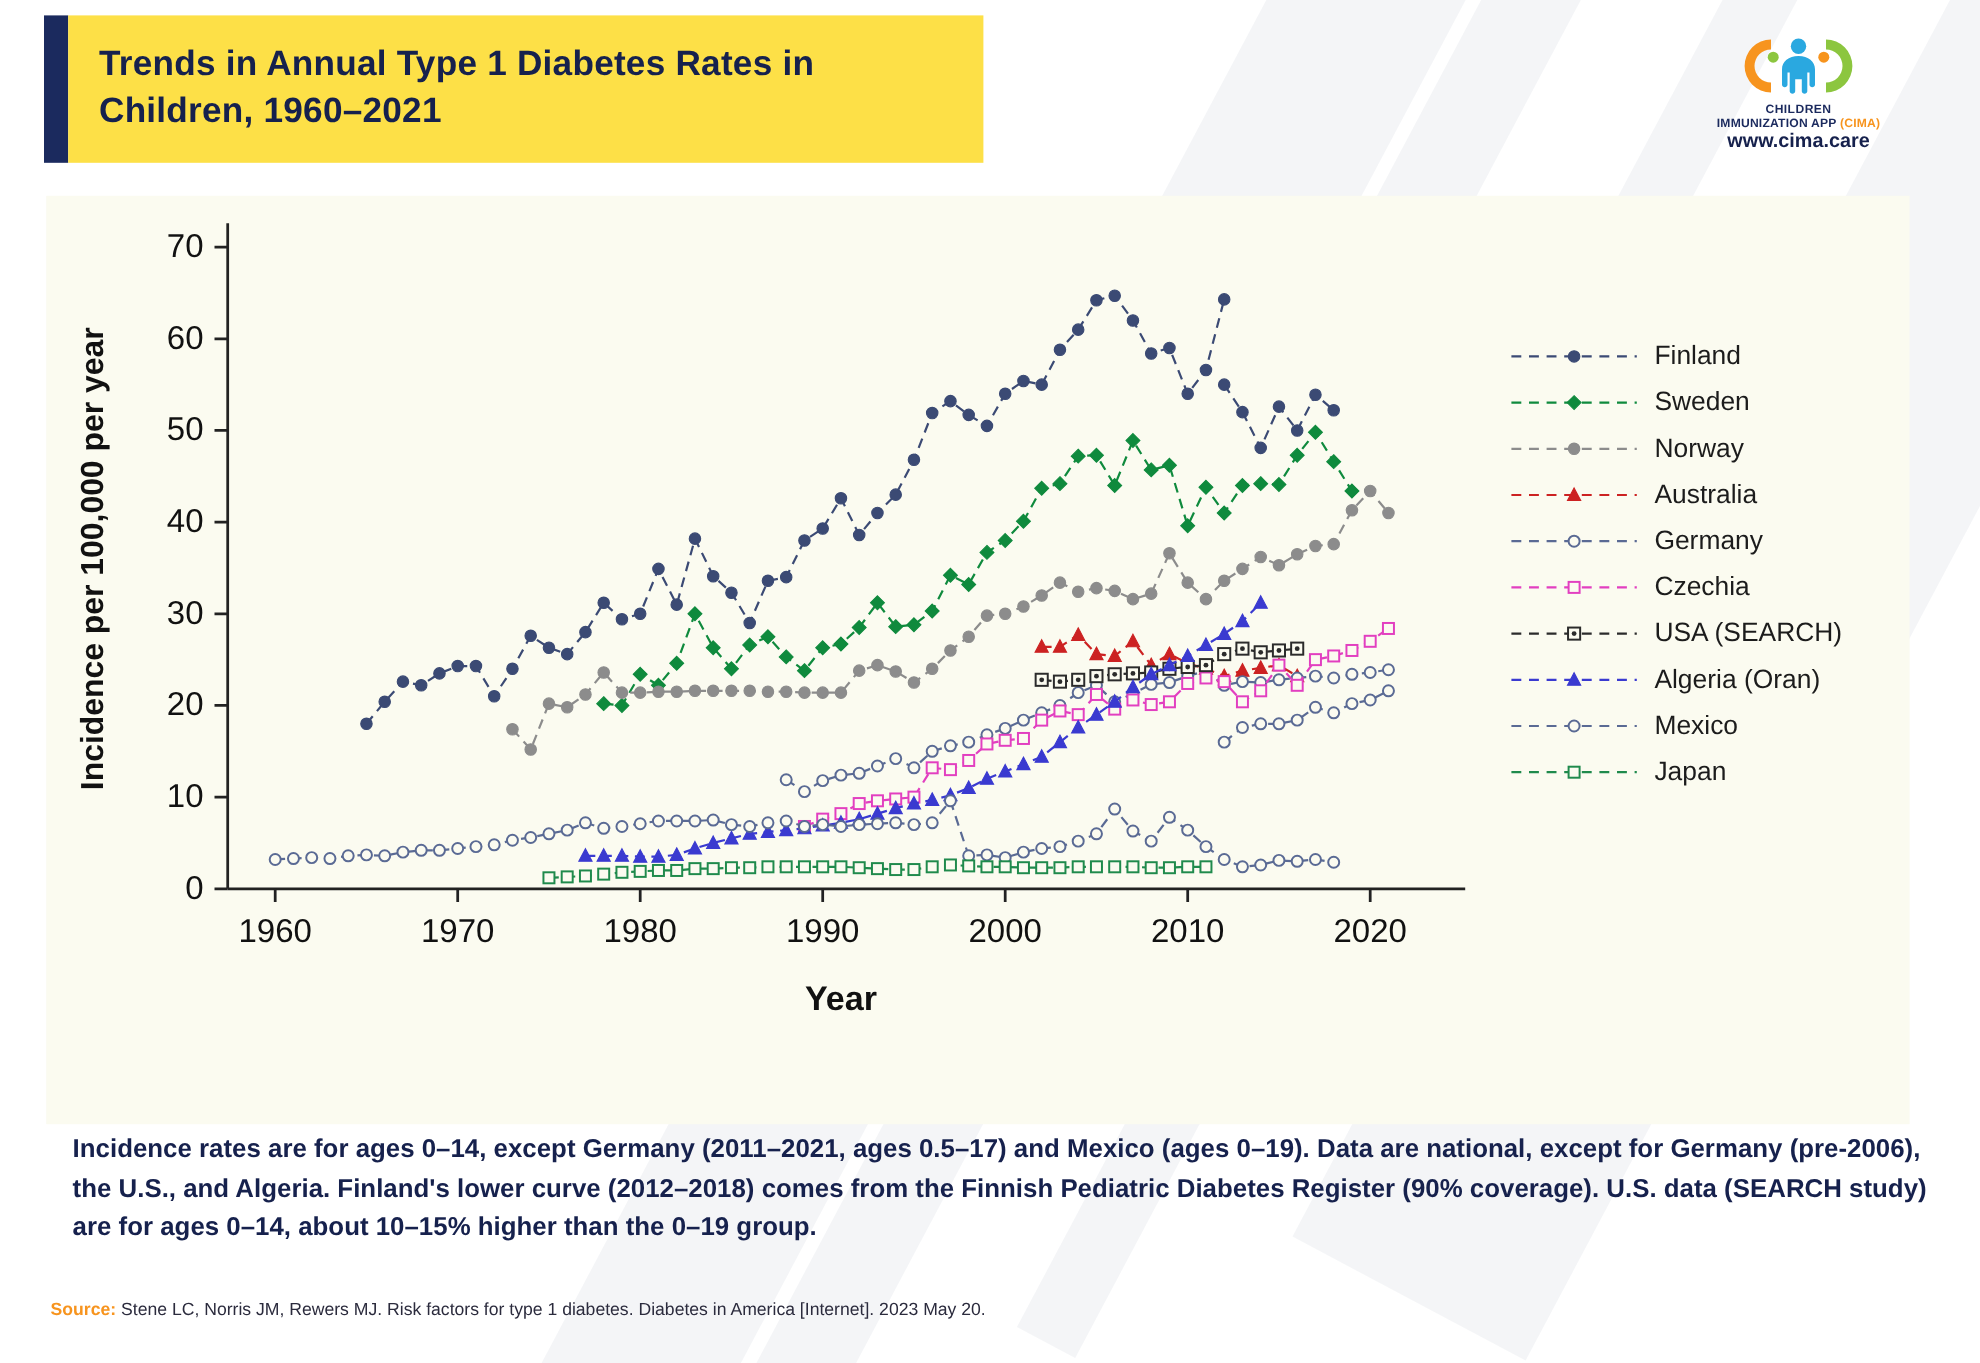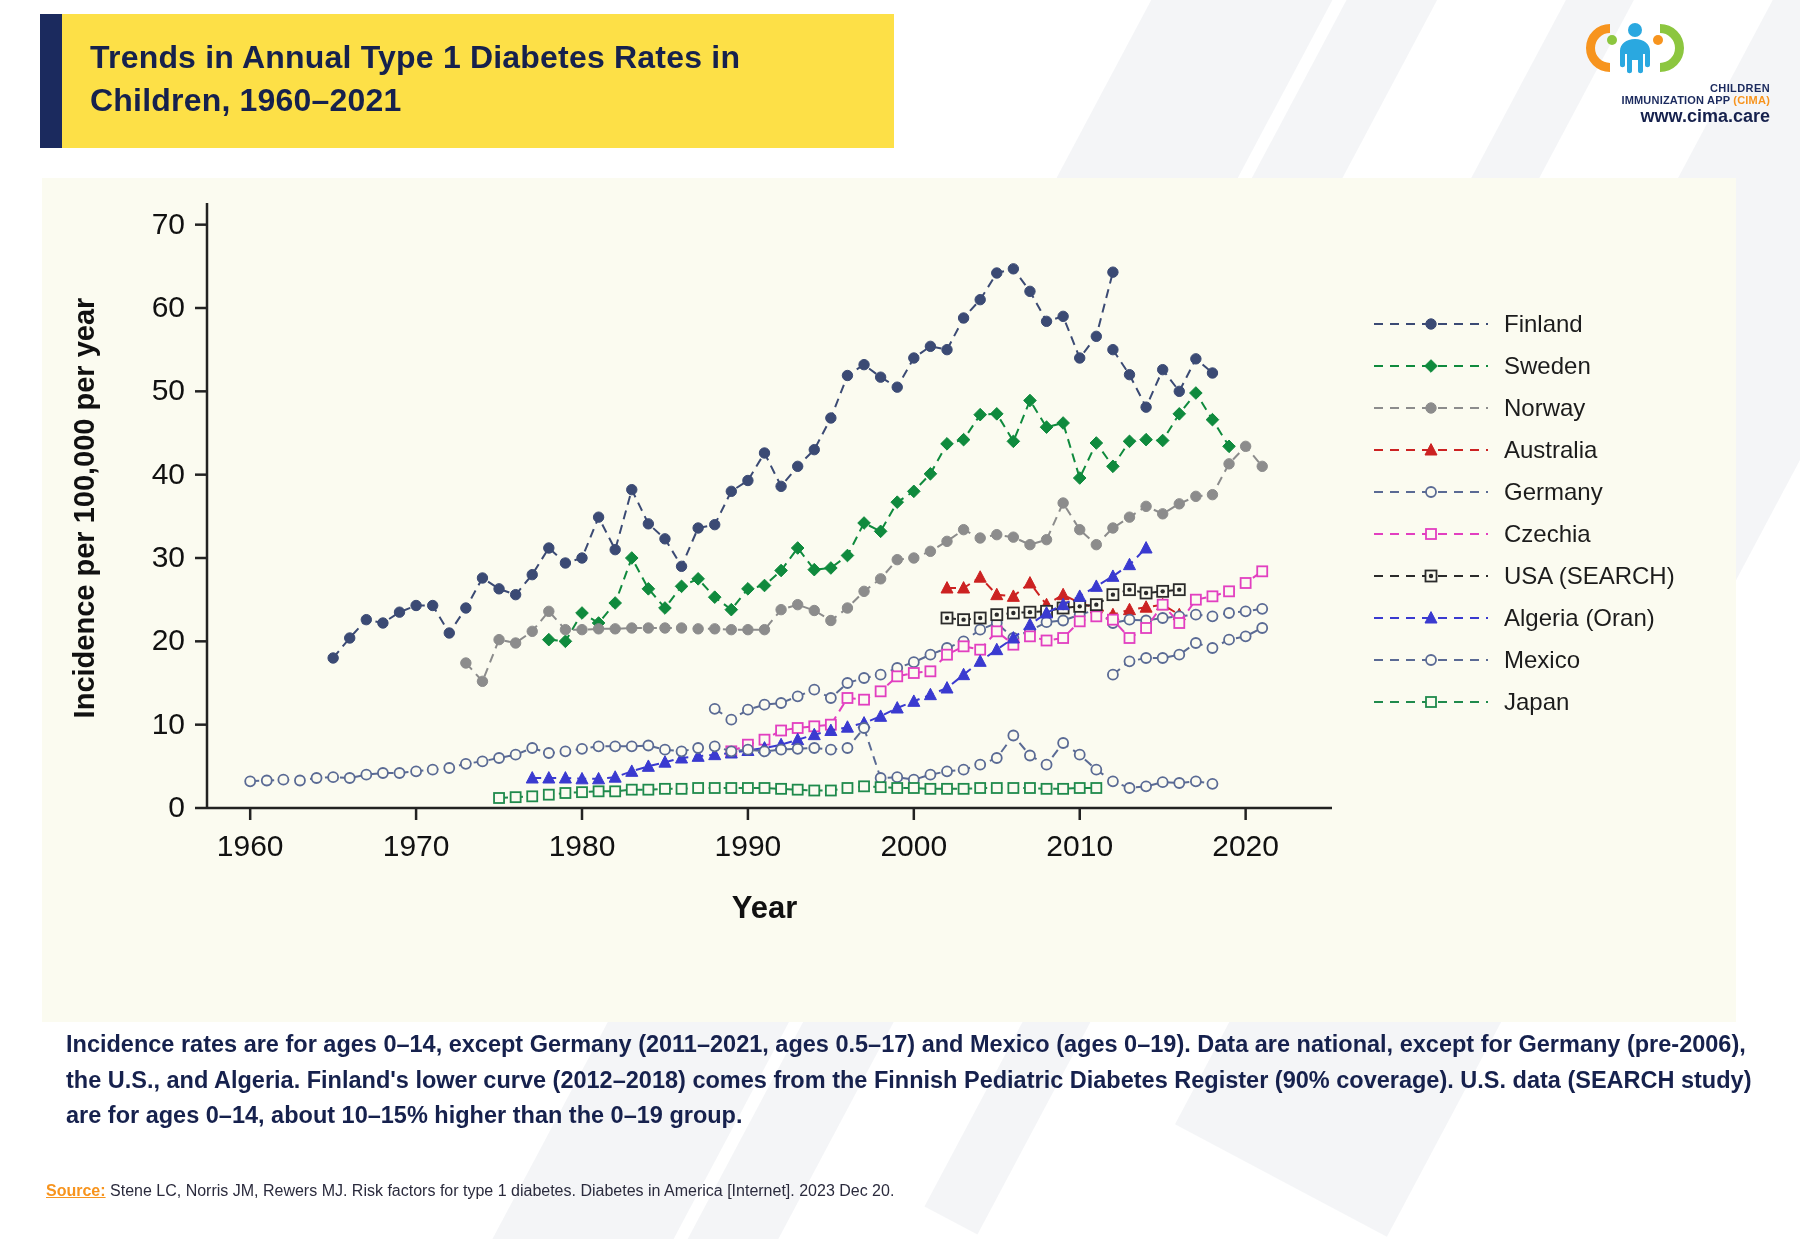--- a/index.html
+++ b/index.html
@@ -24,21 +24,21 @@
   
   .title-wrap { position:absolute; left:40px; top:14px; display:flex; z-index:3; }
   .title-bar-navy { width: 22px; background:#1b2a5e; }
   .title-box {
     background:#fde047; color:#16214d;
     padding: 22px 34px 26px 28px;
     width: 832px;
     font-size: 32px; font-weight: bold; line-height: 1.35;
     letter-spacing: .2px;
   }
-  .logo-area { position:absolute; right:30px; top:18px; width:270px; text-align:right; z-index:3; }
+  .logo-area { position:absolute; right:30px; top:30px; width:270px; text-align:center; z-index:3; }
   .logo-mark { height:58px; display:flex; align-items:center; justify-content:center; gap:4px;}
   .logo-line1 { font-size:11px; font-weight:bold; color:#1b2a5e; letter-spacing:.4px; margin-top:6px;}
   .logo-line2 { font-size:11px; font-weight:bold; color:#1b2a5e; letter-spacing:.2px;}
   .logo-line2 .orange { color:#f7941e; }
   .logo-url { font-size:18px; font-weight:bold; color:#16214d; }
 
   
   .chart-panel {
     position:absolute; left:42px; top:178px; width:1694px; height:844px;
     background:#fbfbf0; z-index:2;
@@ -54,21 +54,21 @@
   
   .caption {
     position:absolute; left:66px; top:1027px; width:1700px;
     font-size:23.5px; line-height:1.52; color:#16214d; font-weight:600;
     z-index:3;
   }
   .source {
     position:absolute; left:46px; top:1182px; width:1700px;
     font-size:16px; color:#2b2b3d; z-index:3;
   }
-  .source .src-lbl { color:#f7941e; font-weight:bold;text-decoration:underline; }
+  .source .src-lbl { color:#f7941e; font-weight:bold; }
 </style>
 </head>
 <body>
 
 <div class="bg-deco">
   <div class="band b1"></div>
   <div class="band b2"></div>
   <div class="band b3"></div>
   <div class="band b4"></div>
 </div>
@@ -662,14 +662,14 @@
             </svg></div>
           <span class="legend-label">Japan</span>
         </div>
       </div>
   </div>
 </div>
 
 <div class="caption">Incidence rates are for ages 0–14, except Germany (2011–2021, ages 0.5–17) and Mexico (ages 0–19). Data are  national, except for Germany (pre-2006), the U.S., and Algeria. Finland's lower curve (2012–2018) comes from the Finnish  Pediatric Diabetes Register (90% coverage). U.S. data (SEARCH study) are for ages 0–14, about 10–15% higher than the 0–19  group.</div>
 <div class="source">
   <span class="src-lbl">Source:</span>
-  <span>Stene LC, Norris JM, Rewers MJ. Risk factors for type 1 diabetes. Diabetes in America [Internet]. 2023 Dec 20.</span>
+  <span>Stene LC, Norris JM, Rewers MJ. Risk factors for type 1 diabetes. Diabetes in America [Internet]. 2023 May 20.</span>
 </div>
 
 </body></html>

